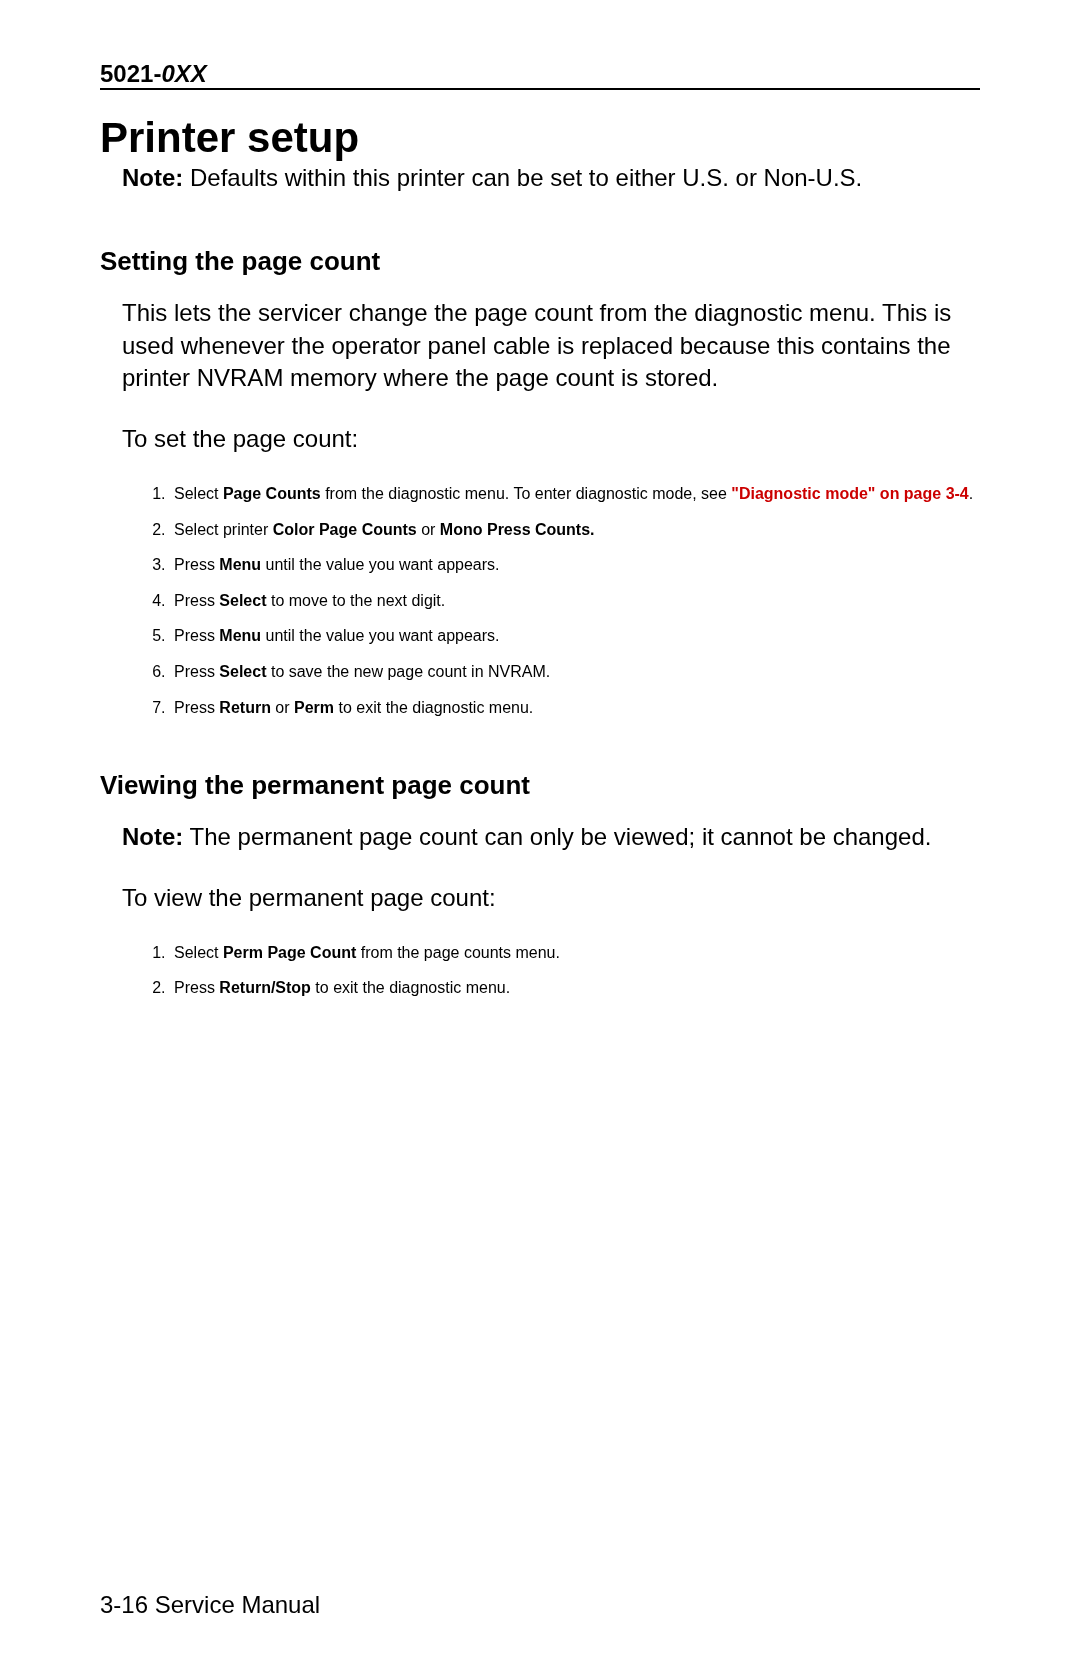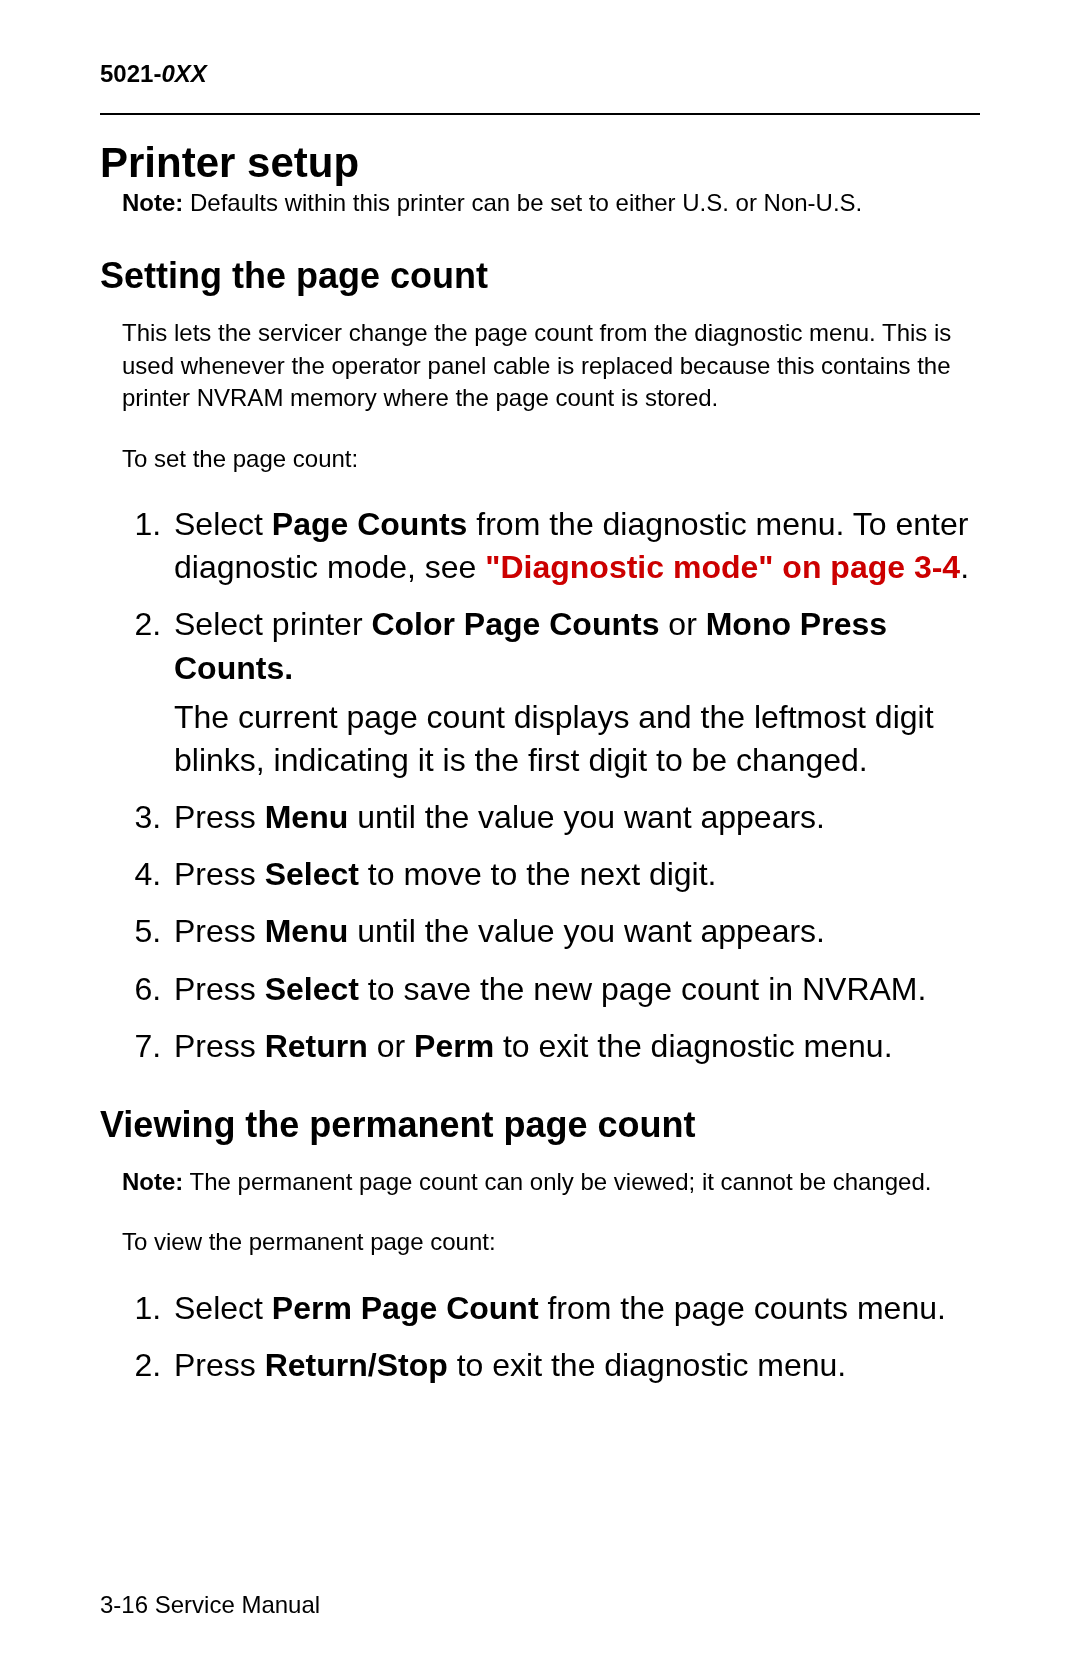--- a/index.html
+++ b/index.html
@@ -12,58 +12,58 @@
       background: #ffffff;
       width: 1080px;
       height: 1669px;
       padding: 60px 100px 50px 100px;
       position: relative;
       color: #000000;
     }
     .header-model {
       font-weight: bold;
       font-size: 24px;
-      margin-bottom: 25px;
+      margin-bottom: 0;
     }
     .header-model .italic {
       font-style: italic;
     }
     .divider {
       border-top: 2px solid #000;
       margin-bottom: 24px;
       width: 100%;
     }
     .h1 {
       font-family: Arial, Helvetica, sans-serif;
       font-size: 42px;
       font-weight: bold;
     }
     .h2 {
       font-family: Arial, Helvetica, sans-serif;
-      font-size: 36px;
+      font-size: 26px;
       font-weight: bold;
-      margin-top: 36px;
+      margin-top: 52px;
       margin-bottom: 20px;
     }
     .para {
       font-size: 24px;
       line-height: 1.35;
       margin-left: 22px;
       margin-bottom: 28px;
     }
     .para .bold {
       font-weight: bold;
     }
     ol {
       list-style: decimal;
       margin-left: 70px;
       padding-left: 0;
     }
     ol li {
-      font-size: 32px;
+      font-size: 16px;
       line-height: 1.35;
       margin-bottom: 14px;
       padding-left: 4px;
       margin-top: 14px;
     }
     ol li .sub {
       display: block;
       margin-top: 6px;
     }
     .bold {
@@ -103,21 +103,20 @@
 <p class="para">This lets the servicer change the page count from the diagnostic menu. This is used whenever the operator panel cable is replaced because this contains the printer NVRAM memory where the page count is stored.</p>
 
 <p class="para">To set the page count:</p>
 
 <ol>
   <li>
     <span>Select </span><span class="bold">Page Counts</span><span> from the diagnostic menu. To enter diagnostic mode, see </span><span class="link">"Diagnostic mode" on page 3-4</span><span>.</span>
   </li>
   <li>
     <span>Select printer </span><span class="bold">Color Page Counts</span><span> or </span><span class="bold">Mono Press Counts.</span>
-    <span class="sub">The current page count displays and the leftmost digit blinks, indicating it is the first digit to be changed.</span>
   </li>
   <li>
     <span>Press </span><span class="bold">Menu</span><span> until the value you want appears.</span>
   </li>
   <li>
     <span>Press </span><span class="bold">Select</span><span> to move to the next digit.</span>
   </li>
   <li>
     <span>Press </span><span class="bold">Menu</span><span> until the value you want appears.</span>
   </li>

